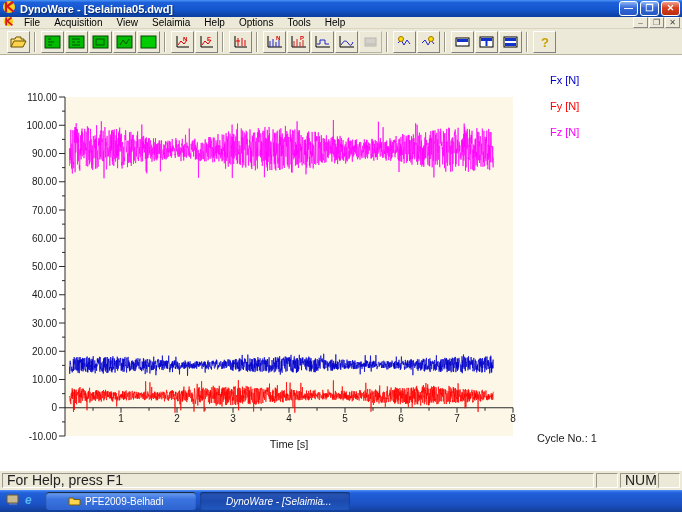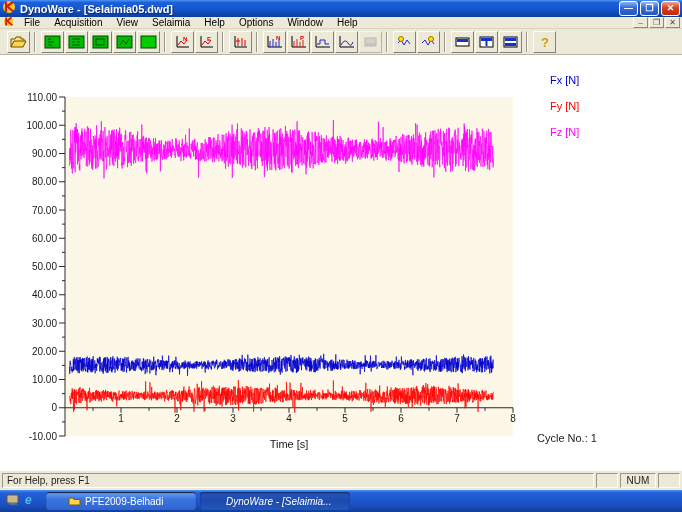--- a/index.html
+++ b/index.html
@@ -42,21 +42,21 @@
   #client { position:absolute; left:0; top:55px; width:682px; height:415px; background:#fff; }
   #chart-svg text { font-family:"Liberation Sans", sans-serif; }
   .ticklab { font-size:10px; fill:#1a1a1a; }
   .axis-title { font-size:11px; fill:#1a1a1a; }
   .annot { font-size:11px; fill:#1a1a1a; }
   .leg { font-size:11px; }
 
   
   #statusbar { position:absolute; left:0; top:470px; width:682px; height:20px;
     background:#ECE9D8; border-top:1px solid #fff; display:flex; align-items:center;
-    font-size:10px; color:#222; padding:2px; gap:2px; }
+    font-size:14px; color:#222; padding:2px; gap:2px; }
   .spanel { border:1px solid; border-color:#9a968a #fff #fff #9a968a; height:15px;
     line-height:13px; padding:0 4px; }
   .spanel.msg { flex:1; }
   .spanel.small { width:22px; }
   .spanel.num { width:36px; text-align:center; }
 
   
   #taskbar { position:absolute; left:0; top:490px; width:682px; height:22px;
     background:linear-gradient(180deg,#5294F8 0%,#2F6FE8 8%,#2160D8 14%,#1B51C4 65%,#123E96 100%);
     display:flex; align-items:center; }
@@ -101,21 +101,21 @@
         <circle cx="7" cy="7" r="6" fill="#F6D020"></circle>
         <path d="M4 2 L4 12 M4 7 L11 2 M6 7 L12 12" stroke="#D81818" stroke-width="2.2" fill="none"></path>
       </svg>
     </span>
     <span class="menuitem">File</span>
     <span class="menuitem">Acquisition</span>
     <span class="menuitem">View</span>
     <span class="menuitem">Selaimia</span>
     <span class="menuitem">Help</span>
     <span class="menuitem">Options</span>
-    <span class="menuitem">Window</span>
+    <span class="menuitem">Tools</span>
     <span class="menuitem">Help</span>
     <span class="childbtns">
       <span class="childbtn">–</span>
       <span class="childbtn">❐</span>
       <span class="childbtn">✕</span>
     </span>
   </div>
 
   <div id="toolbar">
     <span class="tbtn">

